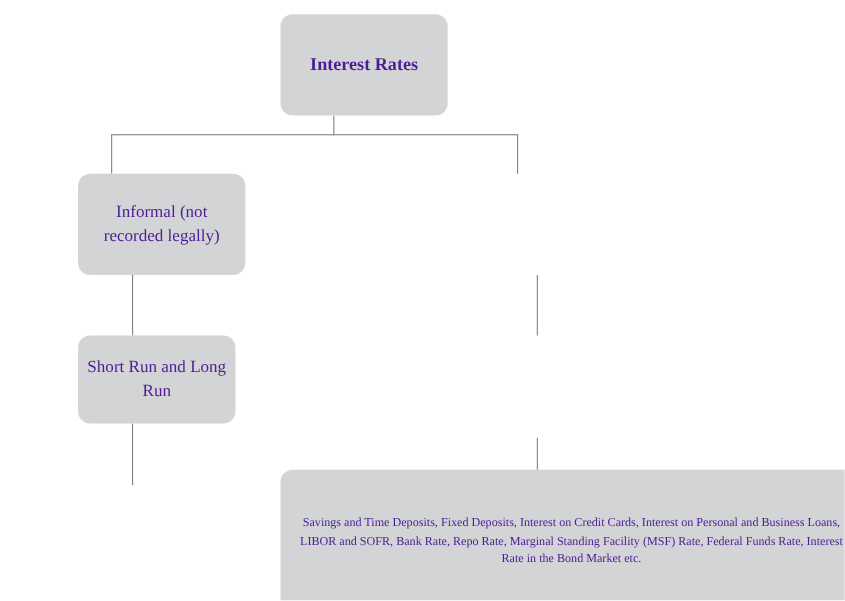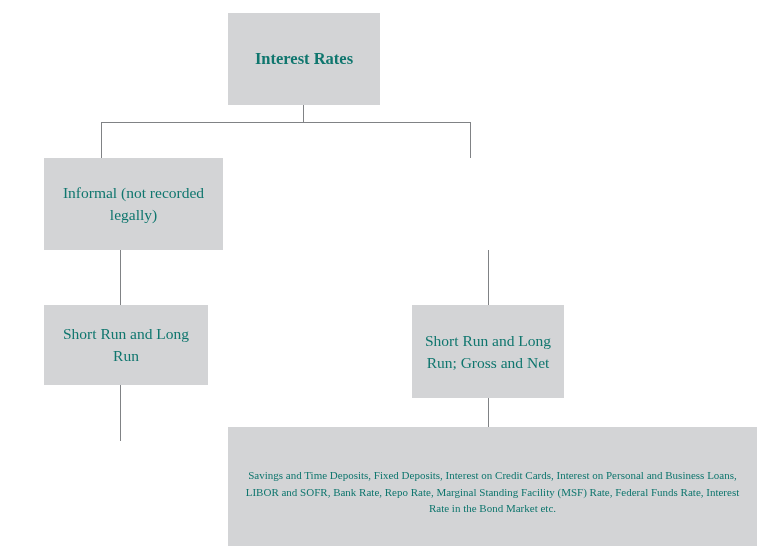--- a/index.html
+++ b/index.html
@@ -12,29 +12,30 @@
     width: 768px;
     height: 546px;
     background: #ffffff;
     overflow: hidden;
     font-family: "Liberation Serif", "DejaVu Serif", serif;
   }
   .node {
     position: absolute;
     box-sizing: border-box;
     background: #d3d4d6;
-    border-radius: 0;
+    border-radius: 11px;
     display: flex;
     align-items: center;
     justify-content: center;
     text-align: center;
-    color: #0f766e;
+    color: #4c1d95;
     font-size: 15.5px;
     line-height: 1.42;
     padding: 4px 8px;
+    margin-left: 27px;
   }
   .node.root {
     font-weight: bold;
     font-size: 16.5px;
   }
   .node-label {
     display: block;
     width: 100%;
     white-space: pre-line;
   }
@@ -43,23 +44,23 @@
     background: #808285;
   }
   .connector.v {
     width: 1.4px;
   }
   .connector.h {
     height: 1.4px;
   }
   
   #node-root        { left: 228px; top: 13px;  width: 152px; height: 92px; }
-  #node-informal    { left: 44px;  top: 158px; width: 179px; height: 92px; }
+  #node-informal    { left: 44px;  top: 158px; width: 152px; height: 92px; }
   #node-formal      { left: 412px; top: 158px; width: 152px; height: 92px; }
-  #node-informal-term { left: 44px;  top: 305px; width: 164px; height: 80px; }
+  #node-informal-term { left: 44px;  top: 305px; width: 143px; height: 80px; }
   #node-formal-term   { left: 412px; top: 305px; width: 152px; height: 93px; }
   #node-informal-examples { left: 44px;  top: 441px; width: 152px; height: 93px; }
   #node-formal-examples   { left: 228px; top: 427px; width: 529px; height: 130px;
                             font-size: 11px; line-height: 1.52; padding: 6px 12px; }
   
   #conn-root-stub        { left: 303px; top: 105px; height: 18px; }
   #conn-split-bar        { left: 101px; top: 122px; width: 370px; }
   #conn-split-left       { left: 101px; top: 122px; height: 36px; }
   #conn-split-right      { left: 470px; top: 122px; height: 36px; }
   #conn-informal-mid     { left: 120px; top: 250px; height: 55px; }
@@ -87,22 +88,19 @@
 
   <div class="node" id="node-informal">
     <span class="node-label">Informal (not recorded legally)</span>
   </div>
 
 
   <div class="node" id="node-informal-term">
     <span class="node-label">Short Run and Long Run</span>
   </div>
 
-  <div class="node" id="node-formal-term">
-    <span class="node-label">Short Run and Long Run; Gross and Net</span>
-  </div>
 
 
   <div class="node" id="node-formal-examples">
     <span class="node-label">Savings and Time Deposits, Fixed Deposits, Interest on Credit Cards, Interest on Personal and Business Loans, LIBOR and SOFR, Bank Rate, Repo Rate, Marginal Standing Facility (MSF) Rate, Federal Funds Rate, Interest Rate in the Bond Market etc.</span>
   </div>
 
 </div>
 
 </body></html>

